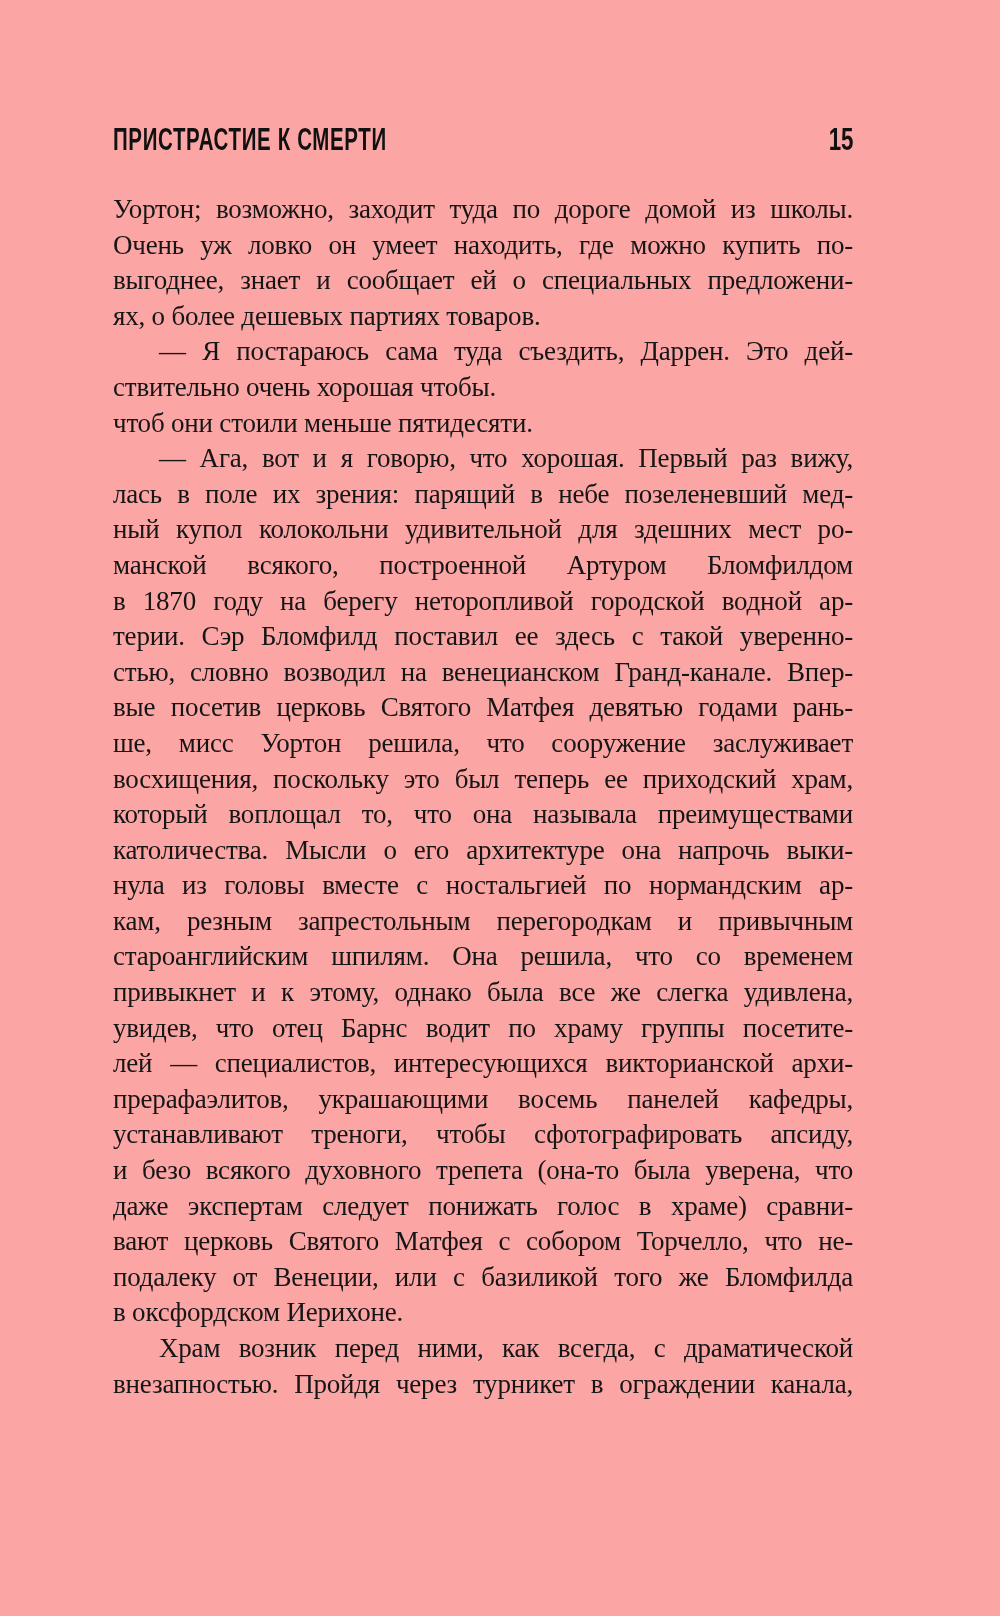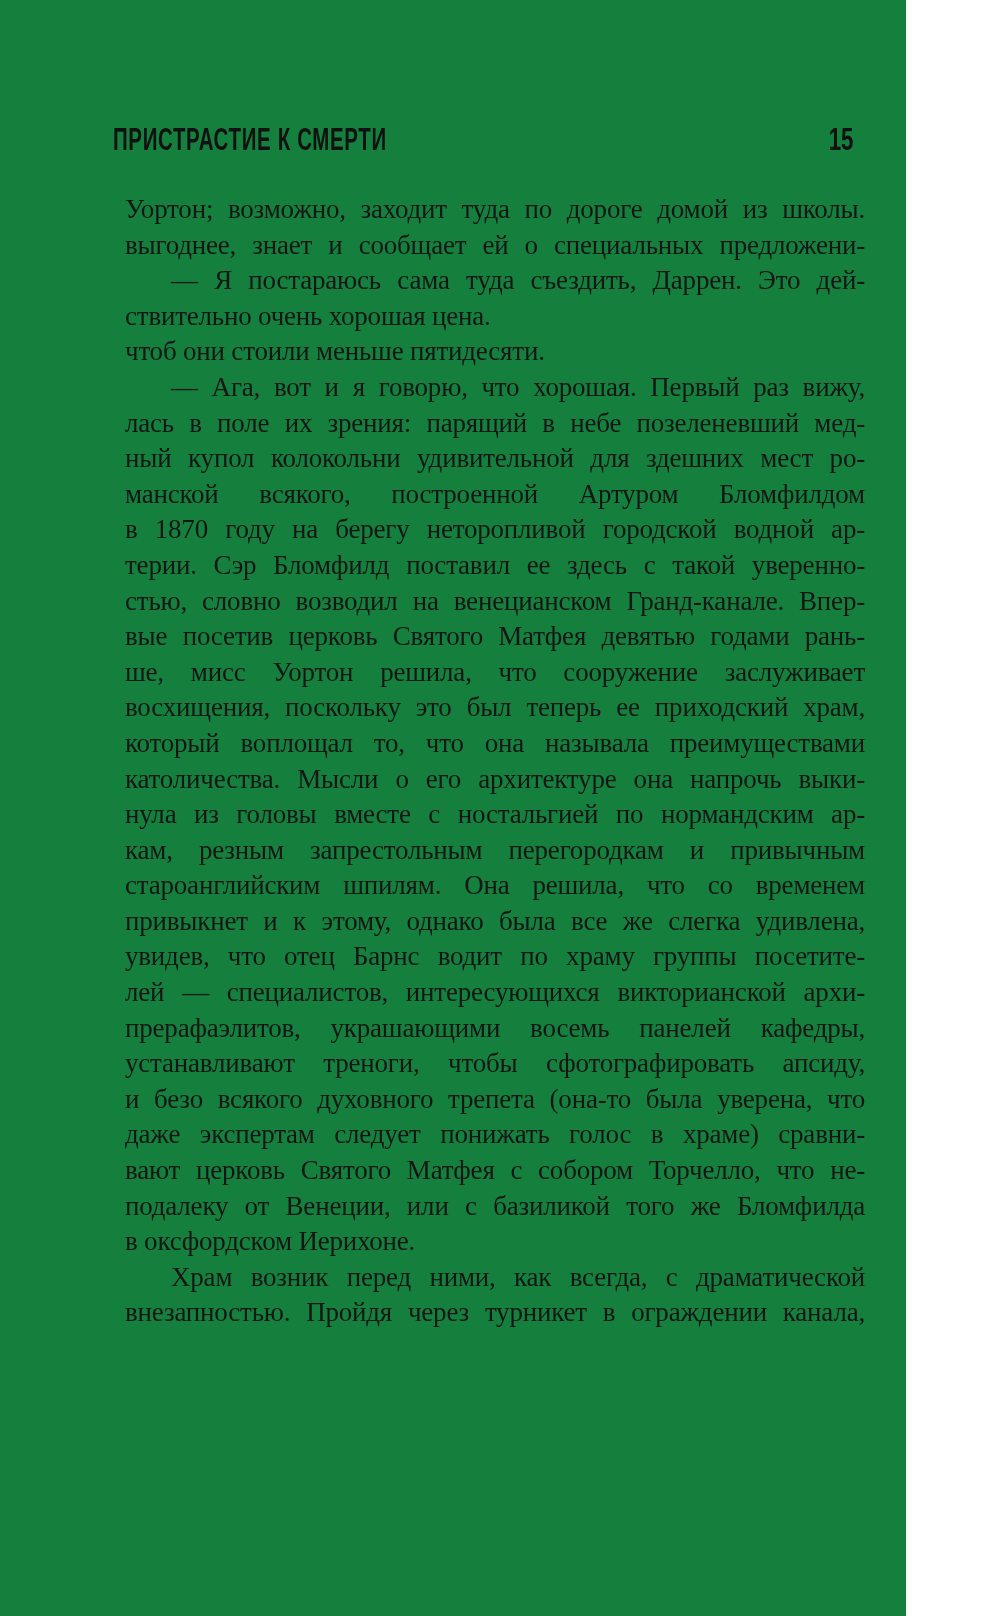--- a/index.html
+++ b/index.html
@@ -2,23 +2,23 @@
 <html lang="ru"><head>
 <meta charset="utf-8">
 <style>
   html, body {
     margin: 0;
     padding: 0;
     background: #ffffff;
   }
   .page {
     position: relative;
-    width: 906px;
+    width: 1000px;
     height: 1616px;
-    background: #15803d;
+    background: #fca5a5;
     color: #161616;
     font-family: "Liberation Serif", serif;
     overflow: hidden;
   }
   .running-header {
     position: absolute;
     top: 124px;
     left: 113px;
     width: 740px;
     height: 34px;
@@ -48,21 +48,20 @@
     transform-origin: right top;
     color: #111111;
   }
   .text-block {
     position: absolute;
     top: 192px;
     left: 113px;
     width: 740px;
     font-size: 27px;
     letter-spacing: -0.2px;
-    margin-left: 12px;
   }
   .line {
     height: 35.6px;
     line-height: 35.6px;
     text-align: justify;
     text-align-last: justify;
     overflow: visible;
   }
   .line.last {
     text-align-last: left;
@@ -74,23 +73,25 @@
 </head>
 <body>
 
 <div class="page">
   <div class="running-header">
     <span class="running-title">ПРИСТРАСТИЕ К СМЕРТИ</span>
     <span class="page-number">15</span>
   </div>
   <div class="text-block">
       <div class="line">Уортон; возможно, заходит туда по дороге домой из школы.</div>
+      <div class="line">Очень уж ловко он умеет находить, где можно купить по-</div>
       <div class="line">выгоднее, знает и сообщает ей о специальных предложени-</div>
+      <div class="line last">ях, о более дешевых партиях товаров.</div>
       <div class="line indent">— Я постараюсь сама туда съездить, Даррен. Это дей-</div>
-      <div class="line last">ствительно очень хорошая цена.</div>
+      <div class="line last">ствительно очень хорошая чтобы.</div>
       <div class="line last">чтоб они стоили меньше пятидесяти.</div>
       <div class="line indent">— Ага, вот и я говорю, что хорошая. Первый раз вижу,</div>
       <div class="line">лась в поле их зрения: парящий в небе позеленевший мед-</div>
       <div class="line">ный купол колокольни удивительной для здешних мест ро-</div>
       <div class="line">манской всякого, построенной Артуром Бломфилдом</div>
       <div class="line">в 1870 году на берегу неторопливой городской водной ар-</div>
       <div class="line">терии. Сэр Бломфилд поставил ее здесь с такой уверенно-</div>
       <div class="line">стью, словно возводил на венецианском Гранд-канале. Впер-</div>
       <div class="line">вые посетив церковь Святого Матфея девятью годами рань-</div>
       <div class="line">ше, мисс Уортон решила, что сооружение заслуживает</div>

